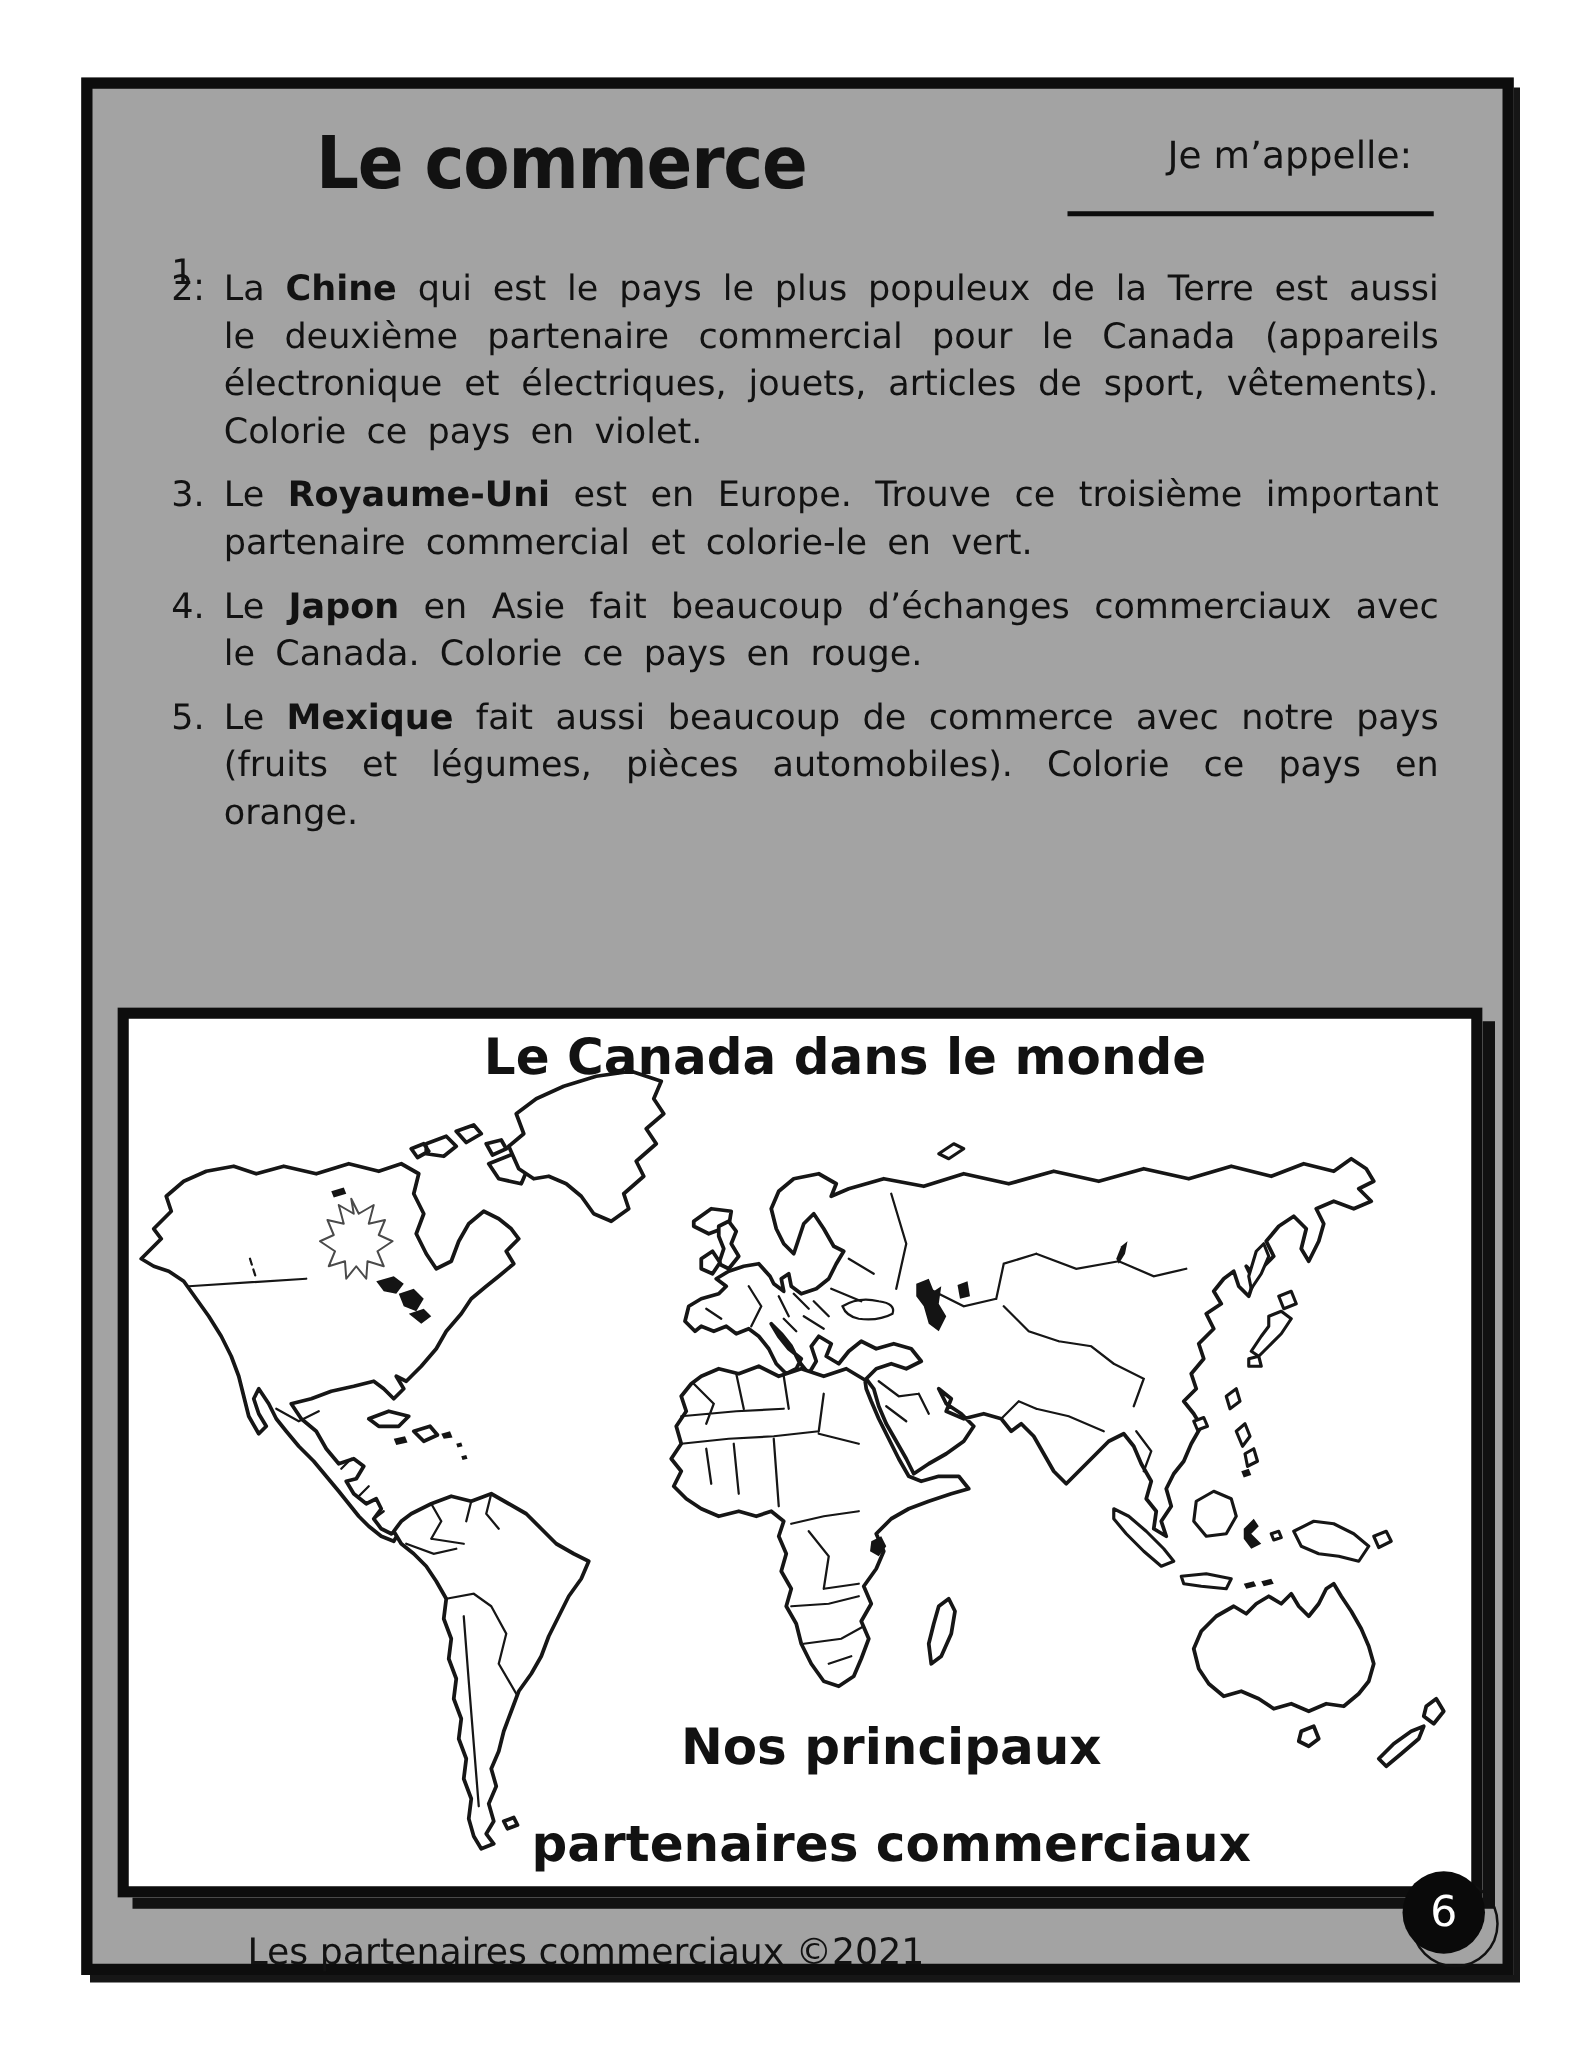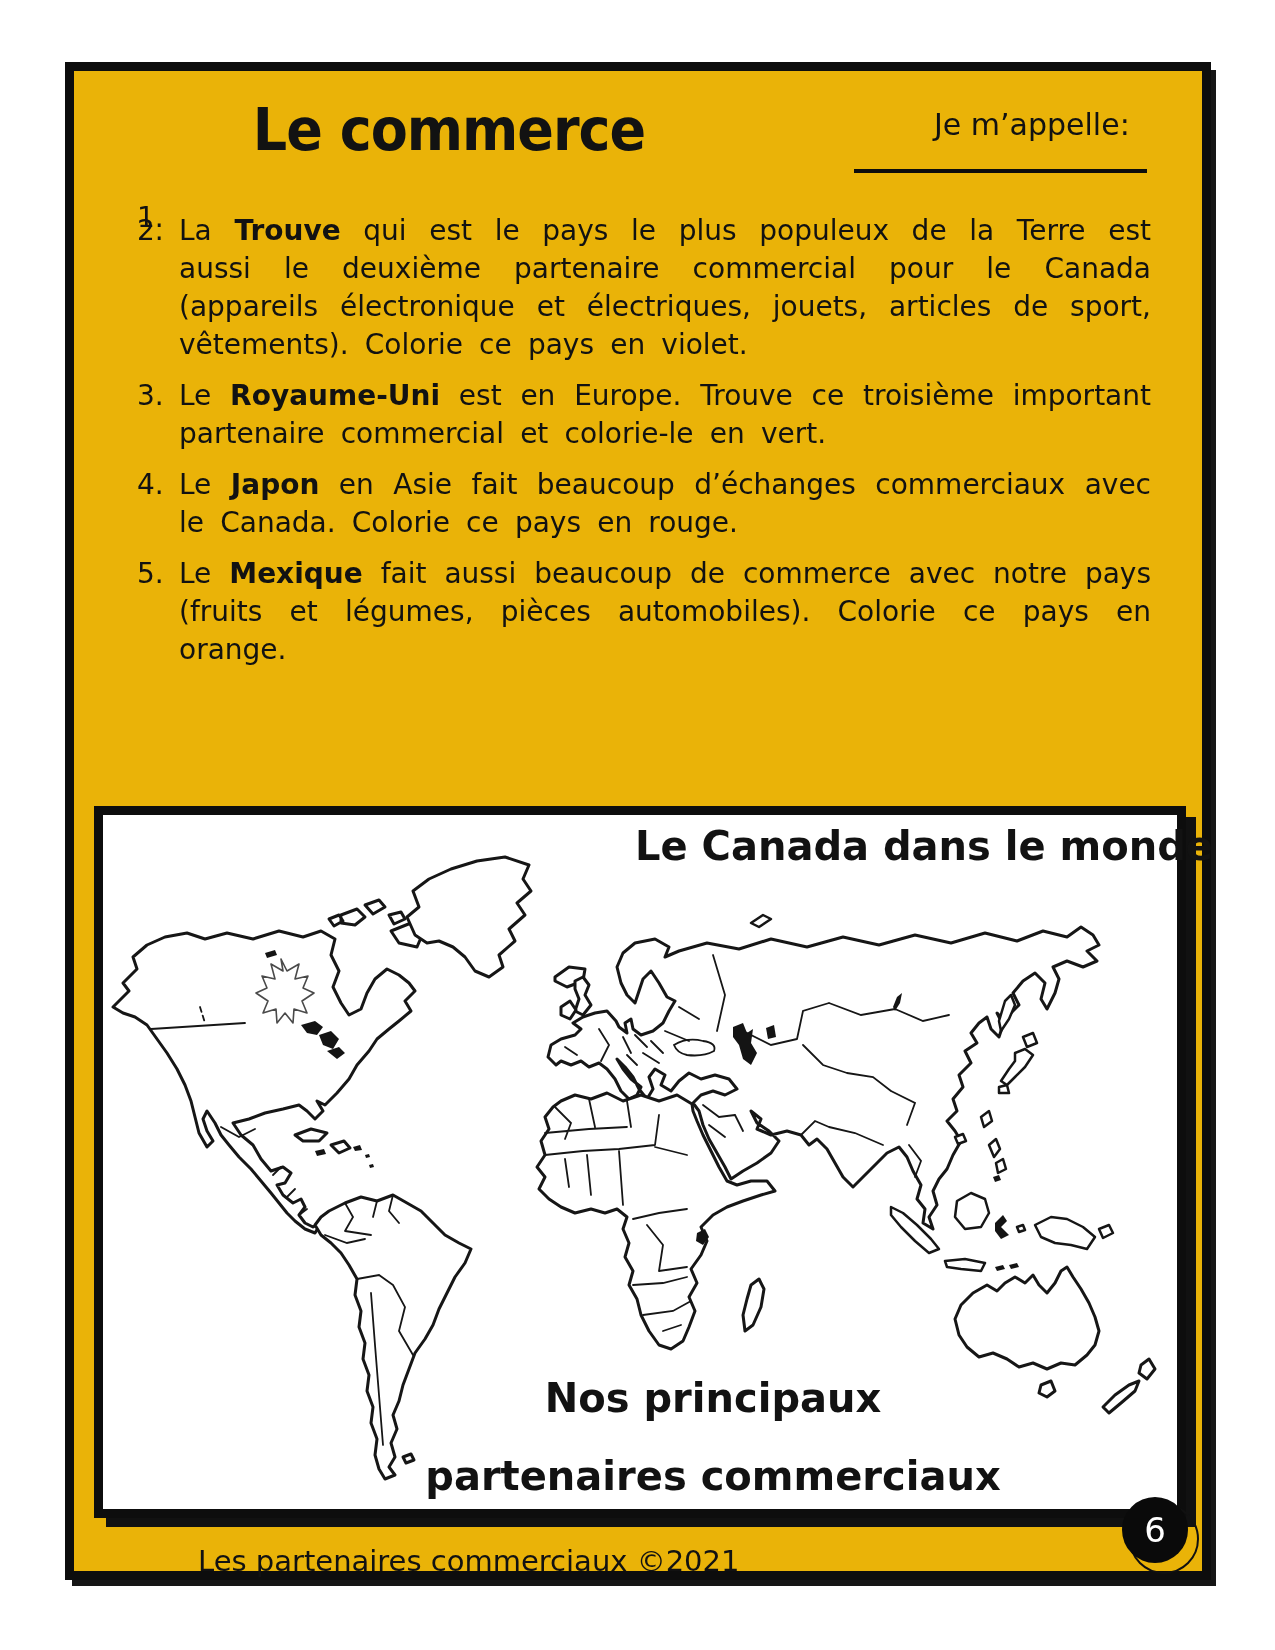--- a/index.html
+++ b/index.html
@@ -2,21 +2,21 @@
 <html><head>
 <meta charset="utf-8">
 <style>
   html,body{margin:0;padding:0;background:#ffffff;}
   body{
     width:1275px;height:1650px;position:relative;overflow:hidden;
     font-family:"DejaVu Sans","Liberation Sans",sans-serif;color:#121212;
   }
   .page-frame{
     position:absolute;left:65px;top:62px;width:1146px;height:1518px;
-    border:9px solid #0d0d0d;box-sizing:border-box;background:#eab308;
+    border:9px solid #0d0d0d;box-sizing:border-box;background:#a3a3a3;
     box-shadow:6px 7px 0 -1px #161616;
   }
   .doc-title{
     position:absolute;left:240px;top:90px;width:400px;text-align:center;
     font-size:54px;font-weight:800;letter-spacing:-1px;transform:scaleY(1.08);
   }
   .name-label{position:absolute;left:903px;top:98px;font-size:30px;margin-left:22px;}
   .name-line{position:absolute;left:845px;top:124px;width:293px;height:36px;border-bottom:4px solid #0d0d0d;}
   .instructions{position:absolute;left:128px;top:190px;width:1014px;}
   .item{
@@ -24,21 +24,21 @@
     font-size:28px;line-height:38px;text-align:justify;word-spacing:0.26em;
   }
   .item .num{position:absolute;left:0;top:0;}
   .item .country{font-weight:bold;}
   .map-box{
     position:absolute;left:85px;top:797px;width:1092px;height:712px;
     border:9px solid #0d0d0d;box-sizing:border-box;background:#ffffff;
     box-shadow:11px 10px 0 -1px #111111;
   }
   .map-title{
-    position:absolute;left:0;top:8px;width:100%;text-align:right;
+    position:absolute;left:0;top:8px;width:100%;text-align:center;
     font-size:40px;font-weight:700;transform:translateX(36px);
   }
   .map-svg{position:absolute;left:0;top:0;width:1074px;height:694px;}
   .map-caption{position:absolute;text-align:center;font-size:40px;font-weight:700;left:110px;width:1000px;}
   .cap1{top:560px;}
   .cap2{top:638px;}
   .footer-credit{position:absolute;left:175px;top:1535px;font-size:29px;}
   .footer-url{position:absolute;left:753px;top:1531px;font-size:31px;font-weight:700;color:#1b1b84;text-decoration:none;}
   .page-ring{
     position:absolute;left:1129px;top:1504px;width:66px;height:66px;border-radius:50%;
@@ -57,21 +57,21 @@
 
   <div class="doc-title" style="left:175px;top:28px;">Le commerce</div>
   <div class="name-label" style="left:838px;top:36px;">Je m’appelle:</div>
   <div class="name-line" style="left:780px;top:62px;"></div>
 
   <div class="instructions" style="left:63px;top:128px;">
     <div class="item">
       <span class="num">1.</span>
     </div>
     <div class="item">
-      <span class="num">2.</span><span><span>La </span><b class="country">Trouve</b><span> qui est le pays le plus populeux de la Terre est aussi le deuxième partenaire commercial pour le Canada (appareils électronique et électriques, jouets, articles de sport, vêtements). Colorie ce pays en violet.</span></span>
+      <span class="num">2.</span><span><span>La </span><b class="country">Chine</b><span> qui est le pays le plus populeux de la Terre est aussi le deuxième partenaire commercial pour le Canada (appareils électronique et électriques, jouets, articles de sport, vêtements). Colorie ce pays en violet.</span></span>
     </div>
     <div class="item">
       <span class="num">3.</span><span><span>Le </span><b class="country">Royaume-Uni</b><span> est en Europe. Trouve ce troisième important partenaire commercial et colorie-le en vert.</span></span>
     </div>
     <div class="item">
       <span class="num">4.</span><span><span>Le </span><b class="country">Japon</b><span> en Asie fait beaucoup d’échanges commerciaux avec le Canada. Colorie ce pays en rouge.</span></span>
     </div>
     <div class="item">
       <span class="num">5.</span><span><span>Le </span><b class="country">Mexique</b><span> fait aussi beaucoup de commerce avec notre pays (fruits et légumes, pièces automobiles). Colorie ce pays en orange.</span></span>
     </div>

